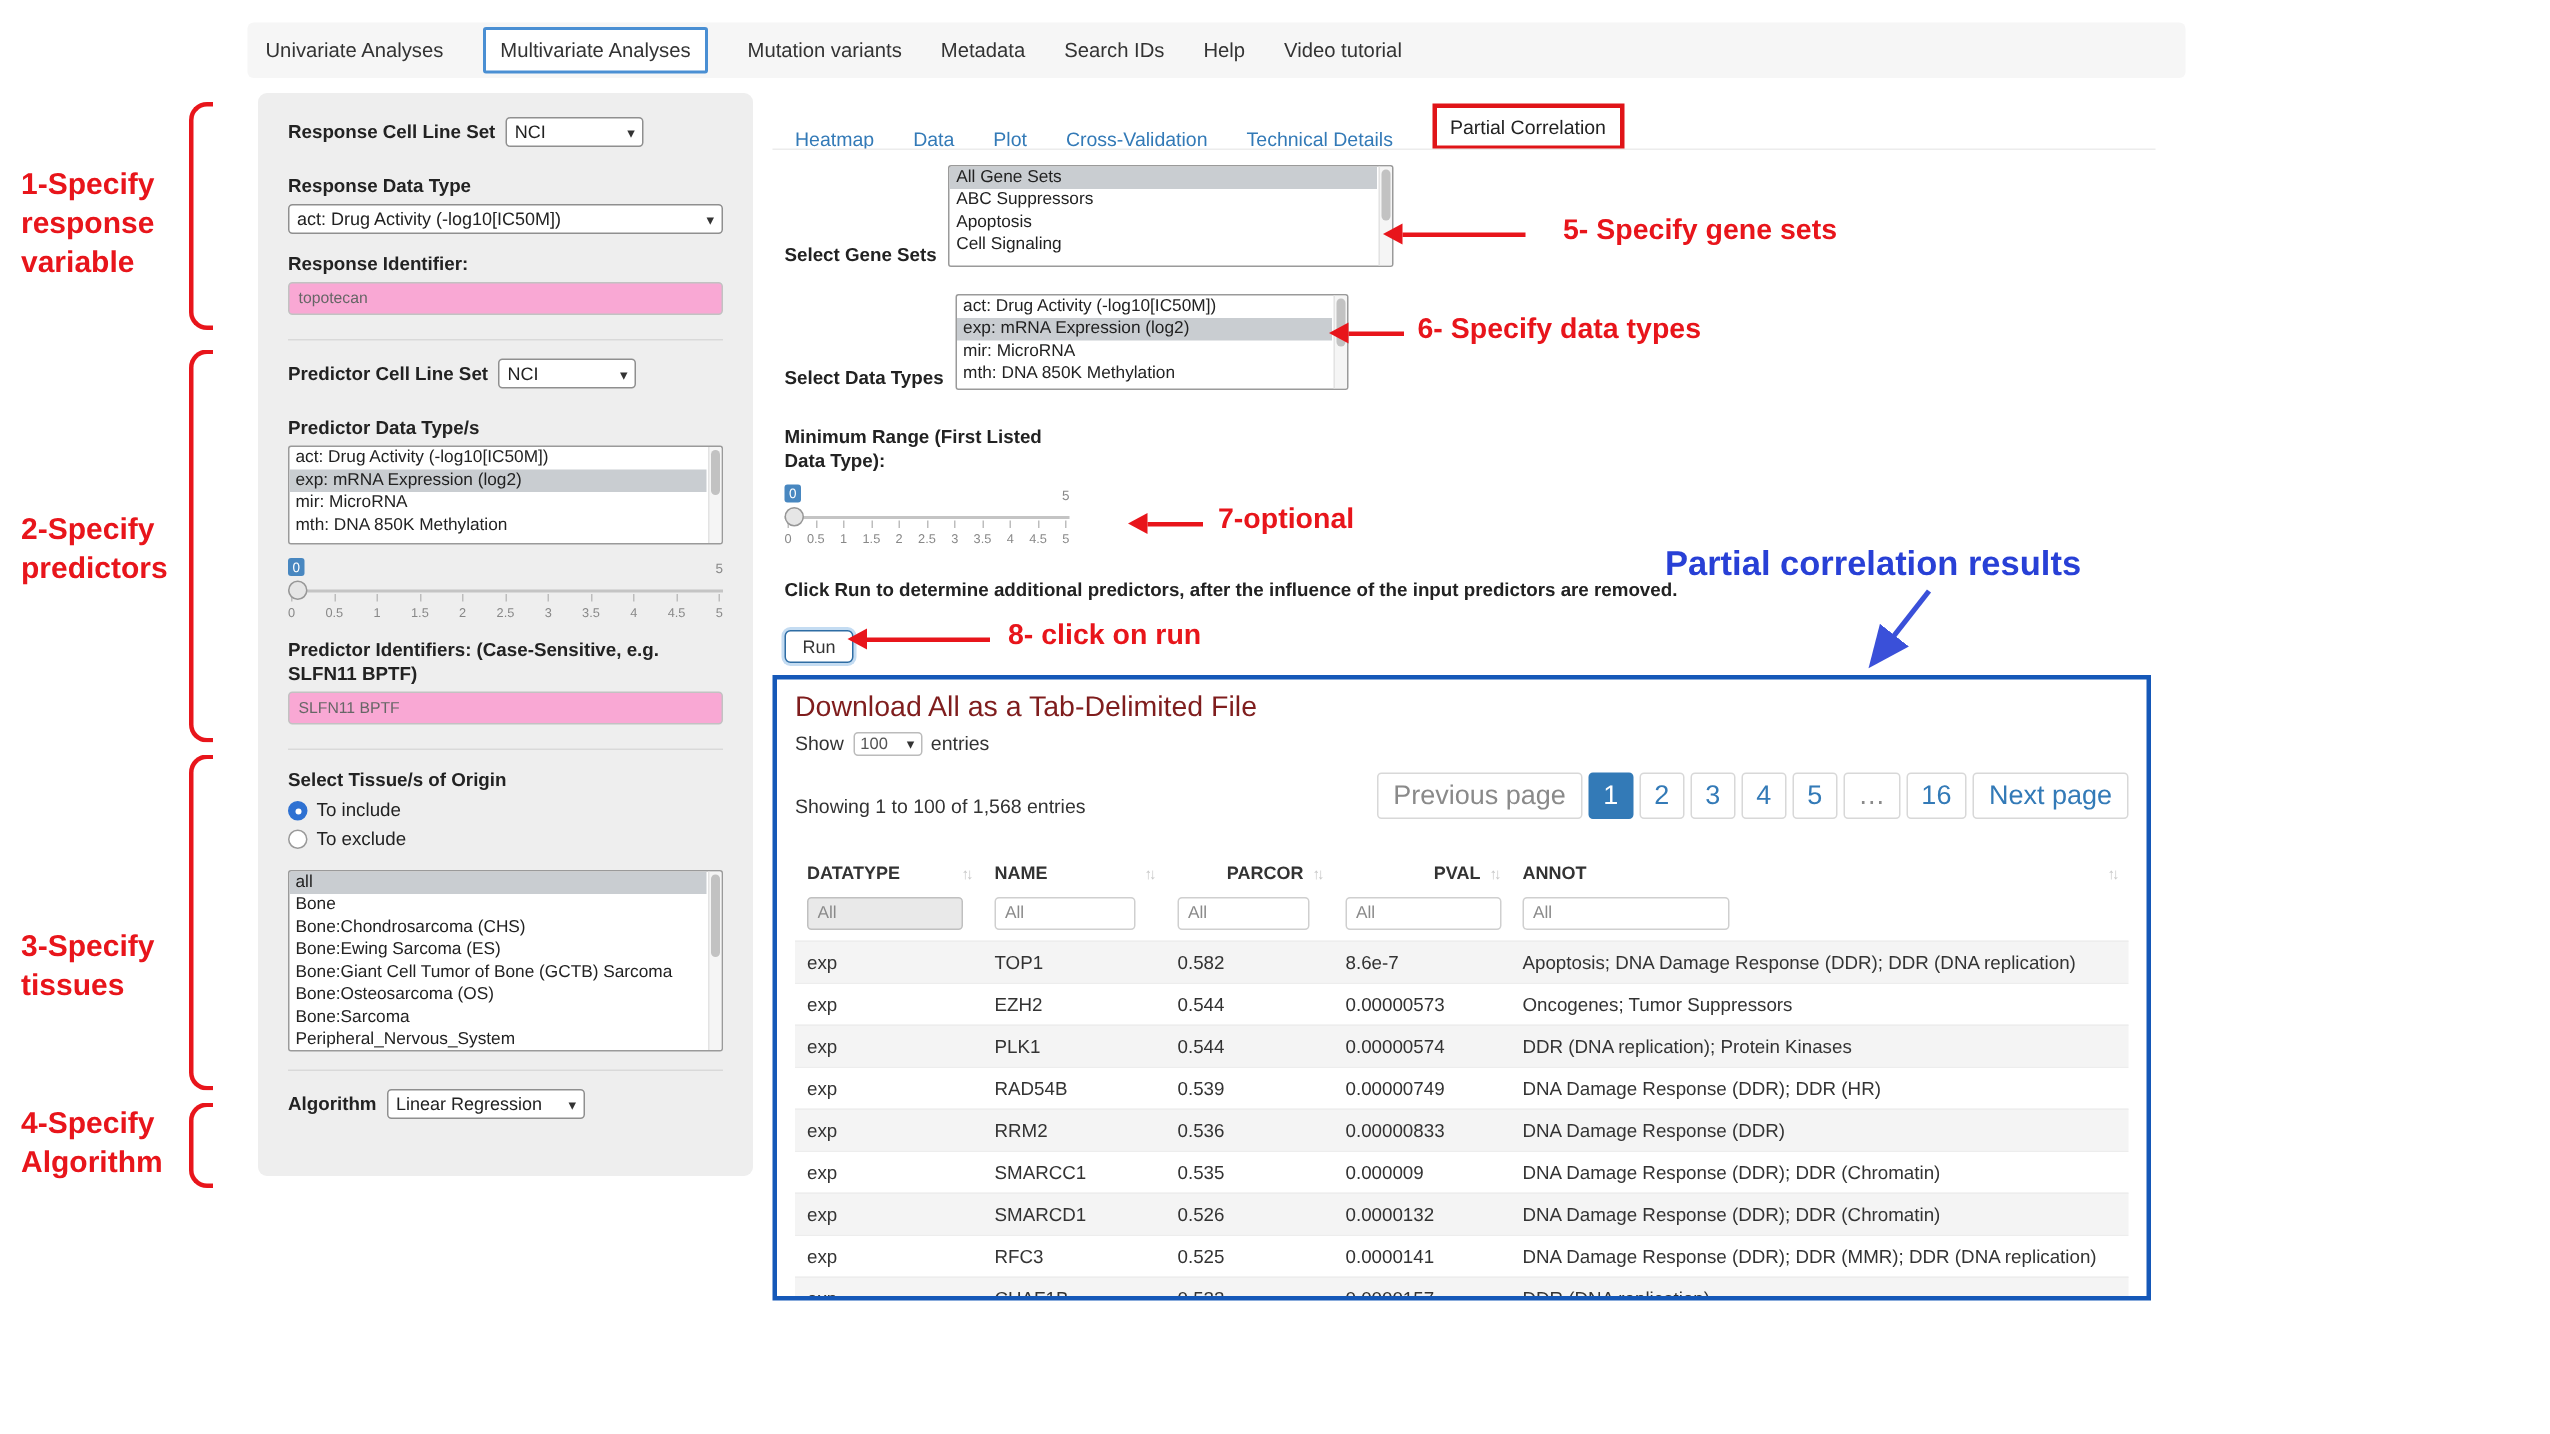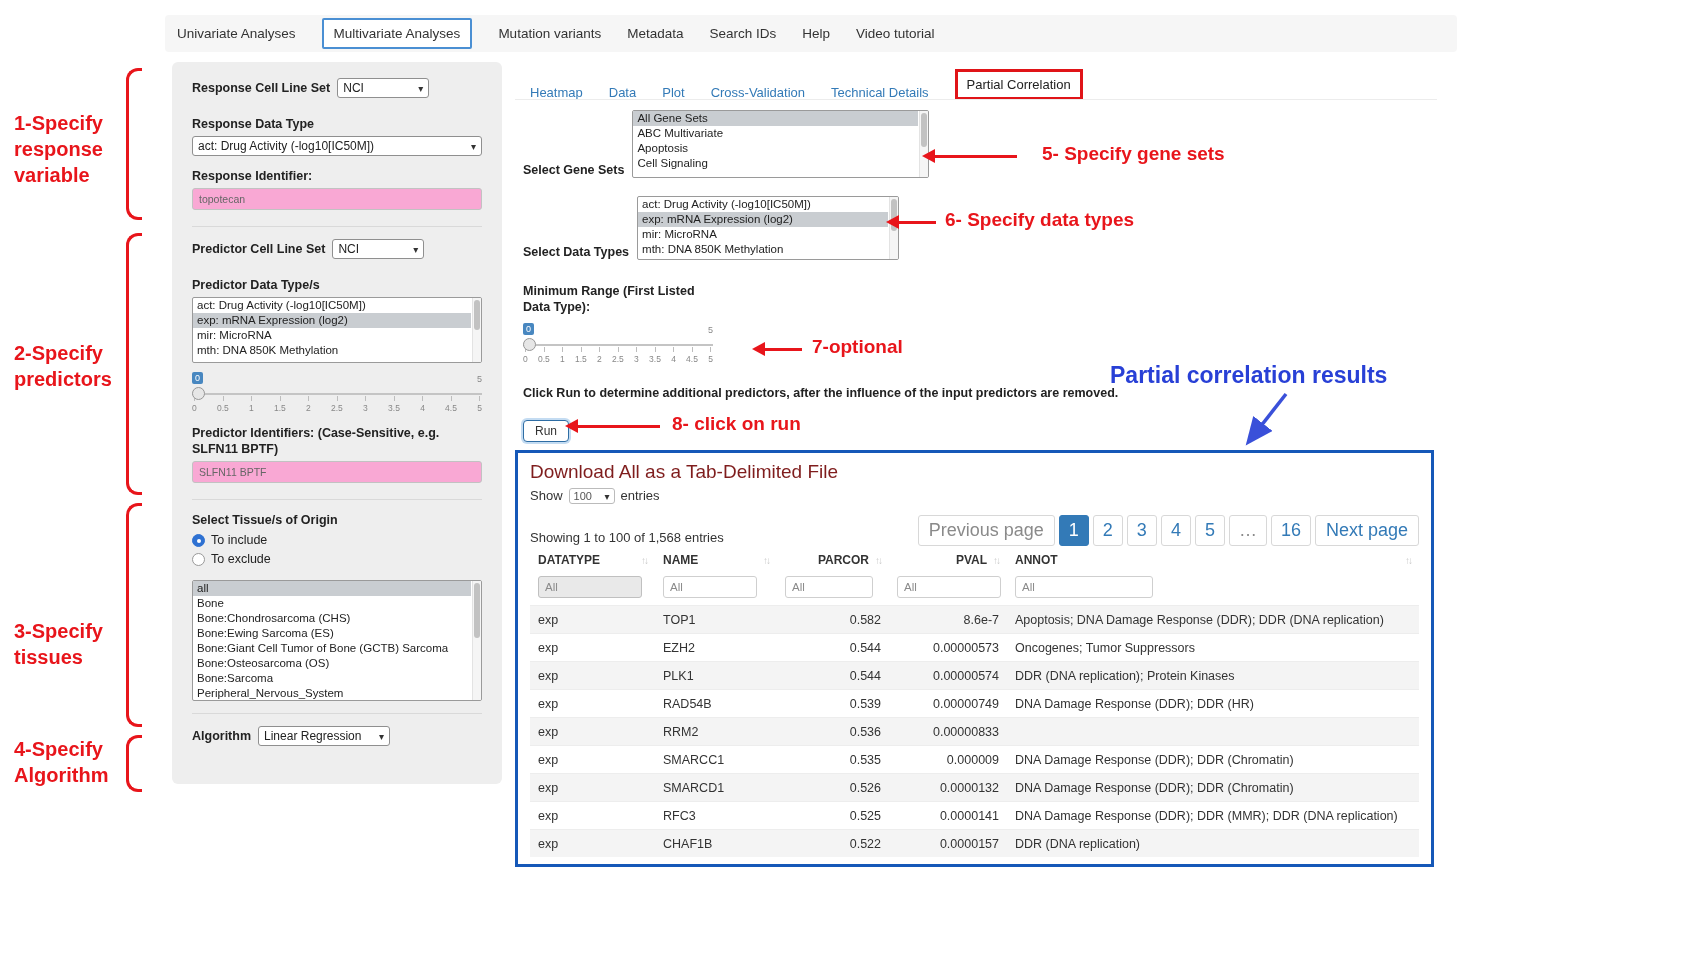--- a/index.html
+++ b/index.html
@@ -69,39 +69,39 @@
   .show-row{display:flex;align-items:flex-start;gap:6px;margin-top:5px;font-size:13px}
   .show-select{font-size:11px;padding:1px 4px;min-width:46px;color:#555;border-color:#bbb}
   .showing{margin-top:26px;font-size:13px}
   .pagination{position:absolute;top:62px;right:12px;display:flex;gap:4px;font-size:18px;align-items:center}
   .page-btn{border:1px solid #d8d8d8;border-radius:3px;padding:4px 10px;color:#337ab7;background:#fff;cursor:pointer;white-space:nowrap}
   .page-btn.prev{color:#8a8a8a}
   .page-btn.num{padding:4px 9px}
   .page-btn.ellipsis{color:#8a8a8a;cursor:default}
   .page-btn.active{background:#337ab7;border-color:#337ab7;color:#fff}
 
-  .dtable{margin-top:0;font-size:12.5px}
+  .dtable{margin-top:22px;font-size:12.5px}
   .thead,.tfilter,.trow{display:grid;grid-template-columns:125px 122px 112px 118px 1fr}
   .th{display:flex;align-items:center;gap:6px;padding:8px 8px;font-weight:bold;font-size:12px;color:#333;cursor:pointer}
   .th.c2,.th.c3{justify-content:flex-end}
   .th.c0,.th.c1,.th.c4{justify-content:space-between}
   .sort-icon::after{content:"↑↓";letter-spacing:-2px;color:#c9c9c9;font-size:10px;font-weight:normal}
   .tfilter .td{padding:1px 8px 7px 8px}
   .filter-input{border:1px solid #cfcfcf;border-radius:3px;height:22px;font-size:11.5px;padding:0 6px;color:#555;font-family:"Liberation Sans",sans-serif;background:#fff}
   .filter-input.first{background:#e9e9e9;border-color:#c0c0c0}
   .filter-input::placeholder{color:#8a8a8a}
   .tfilter .td.c0 .filter-input{width:104px}
   .tfilter .td.c1 .filter-input{width:94px}
   .tfilter .td.c2 .filter-input{width:88px}
   .tfilter .td.c3 .filter-input{width:104px}
   .tfilter .td.c4 .filter-input{width:138px}
   .trow{border-top:1px solid #ededed}
   .trow.odd{background:#f4f4f4}
   .td{padding:6.5px 8px;overflow:hidden;white-space:nowrap}
-  .trow .td.c2,.trow .td.c3{text-align:right}
+  .trow .td.c2,.trow .td.c3{text-align:left}
 </style>
 </head>
 <body>
 
 <nav class="abs topnav" id="nav-list">
     <div class="nav-item">Univariate Analyses</div>
     <div class="nav-item active">Multivariate Analyses</div>
     <div class="nav-item">Mutation variants</div>
     <div class="nav-item">Metadata</div>
     <div class="nav-item">Search IDs</div>
@@ -254,21 +254,21 @@
     <span class="tab">Cross-Validation</span>
     <span class="tab">Technical Details</span>
     <span class="tab active">Partial Correlation</span>
   </div>
 <div class="abs tabs-underline"></div>
 
 <div class="abs select-row" style="left:515px;top:110px">
   <label class="main-label">Select Gene Sets</label>
   <div class="listbox" id="gene-sets-list" style="width:297px;height:68px">
     <div class="opt selected">All Gene Sets</div>
-      <div class="opt">ABC Multivariate</div>
+      <div class="opt">ABC Suppressors</div>
       <div class="opt">Apoptosis</div>
       <div class="opt">Cell Signaling</div>
       <div class="scrollbar">
         <div class="thumb" style="height:34px"></div>
       </div>
   </div>
 </div>
 <div class="abs red-arrow" style="left:922px;top:149px;width:95px">
     <span class="head"></span>
     <span class="line"></span>
@@ -437,20 +437,21 @@
           <div class="td c1">RAD54B</div>
           <div class="td c2">0.539</div>
           <div class="td c3">0.00000749</div>
           <div class="td c4">DNA Damage Response (DDR); DDR (HR)</div>
         </div>
         <div class="trow odd">
           <div class="td c0">exp</div>
           <div class="td c1">RRM2</div>
           <div class="td c2">0.536</div>
           <div class="td c3">0.00000833</div>
+          <div class="td c4">DNA Damage Response (DDR)</div>
         </div>
         <div class="trow">
           <div class="td c0">exp</div>
           <div class="td c1">SMARCC1</div>
           <div class="td c2">0.535</div>
           <div class="td c3">0.000009</div>
           <div class="td c4">DNA Damage Response (DDR); DDR (Chromatin)</div>
         </div>
         <div class="trow odd">
           <div class="td c0">exp</div>

